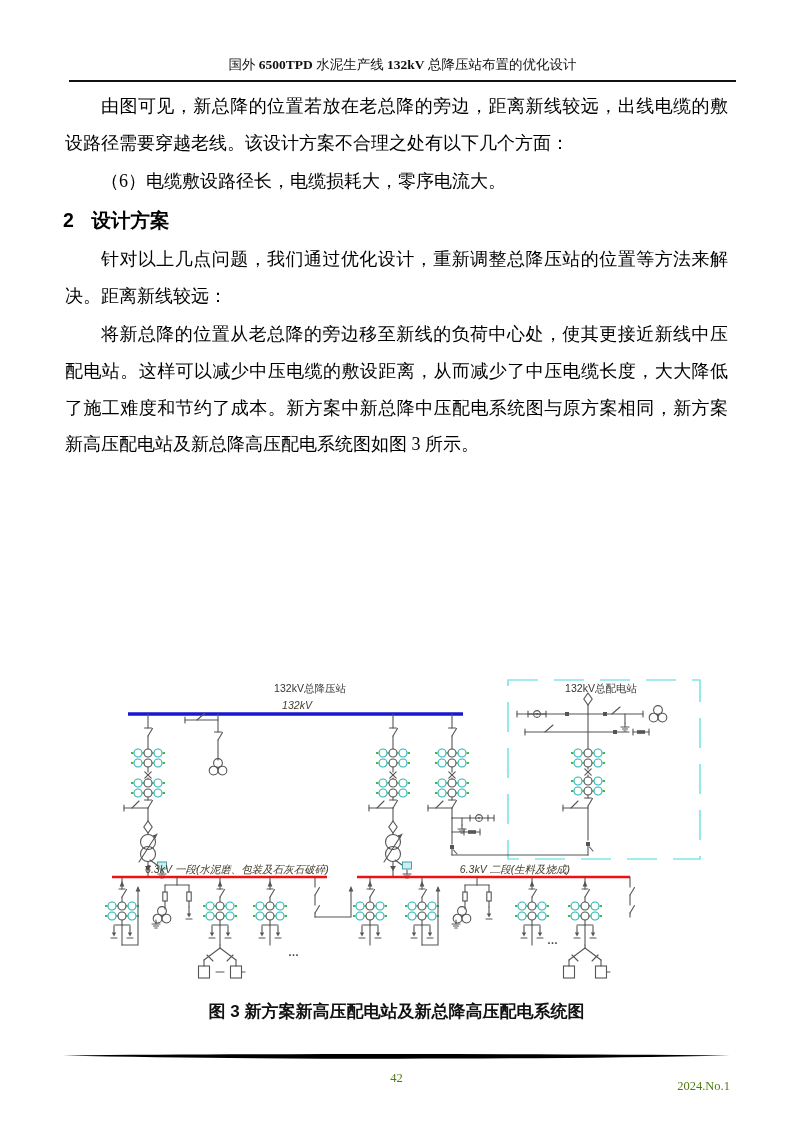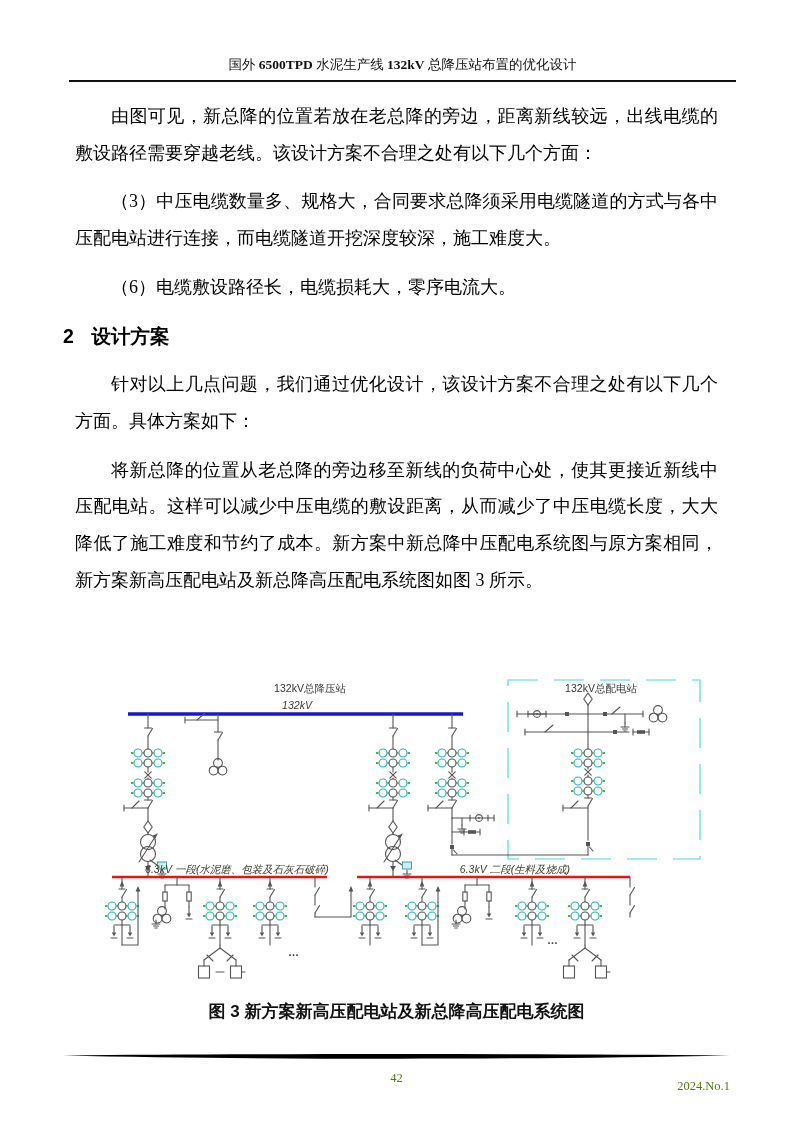--- a/index.html
+++ b/index.html
@@ -5,21 +5,21 @@
   html,body{margin:0;padding:0;background:#e8e8e8;}
   .page{position:relative;width:793px;height:1122px;background:#ffffff;margin:0 auto;overflow:hidden;
         font-family:"Liberation Serif","DejaVu Serif",serif;color:#000;}
   
   .running-head{position:absolute;top:56px;left:69px;width:667px;text-align:center;
                 font-size:13.5px;line-height:18px;padding-bottom:6px;border-bottom:2px solid #111;color:#111;}
   .running-head .num{font-weight:bold;font-family:"Liberation Serif",serif;}
   
   .body-text{position:absolute;top:86px;left:63px;width:667px;font-size:18px;line-height:36.7px;
              text-align:justify;}
-  .para{text-indent:2em;margin:12px;}
+  .para{text-indent:2em;margin:2px;}
   .h2{font-family:"Liberation Sans","DejaVu Sans",sans-serif;font-weight:bold;font-size:19.5px;
       line-height:36.7px;margin:0;}
   .h2 .h-num{margin-right:0.9em;}
   .h3{font-family:"Liberation Sans","DejaVu Sans",sans-serif;font-weight:bold;font-size:18px;
       line-height:36.7px;margin:0;}
   .h3 .h-num{margin-right:0.45em;}
   
   .figure-block{position:absolute;top:674px;left:63px;width:667px;}
   .fig-svg{display:block;margin-left:22px;}
   .fig-caption{margin-top:8px;text-align:center;font-family:"Liberation Sans","DejaVu Sans",sans-serif;
@@ -47,24 +47,23 @@
 <body>
 
 <div class="page">
 
   <div class="running-head">
     <span>国外 </span><span class="num">6500TPD</span><span> 水泥生产线 </span><span class="num">132kV</span><span> 总降压站布置的优化设计</span>
   </div>
 
   <div class="body-text">
     <p class="para">由图可见，新总降的位置若放在老总降的旁边，距离新线较远，出线电缆的敷设路径需要穿越老线。该设计方案不合理之处有以下几个方面：</p>
-    <p class="para">（3）中压电缆数量多、规格大，合同要求总降须采用电缆隧道的方式与各中压配电站进行连接，而电缆隧道开挖深度较深，施工难度大。</p>
     <p class="para">（6）电缆敷设路径长，电缆损耗大，零序电流大。</p>
     <p class="h2"><span class="h-num">2</span><span>设计方案</span></p>
-    <p class="para">针对以上几点问题，我们通过优化设计，该设计方案不合理之处有以下几个方面。具体方案如下：</p>
+    <p class="para">针对以上几点问题，我们通过优化设计，重新调整总降压站的位置等方法来解决。距离新线较远：</p>
     <p class="para">将新总降的位置从老总降的旁边移至新线的负荷中心处，使其更接近新线中压配电站。这样可以减少中压电缆的敷设距离，从而减少了中压电缆长度，大大降低了施工难度和节约了成本。新方案中新总降中压配电系统图与原方案相同，新方案新高压配电站及新总降高压配电系统图如图 3 所示。</p>
   </div>
 
   <div class="figure-block">
     <svg class="fig-svg" width="625" height="318" viewBox="0 0 625 318">
       <defs>
 
         <g id="ctg">
           <line class="gt" x1="-17" y1="-5" x2="-14.6" y2="-5"></line>
             <line class="gt" x1="14.6" y1="-5" x2="17" y2="-5"></line>

